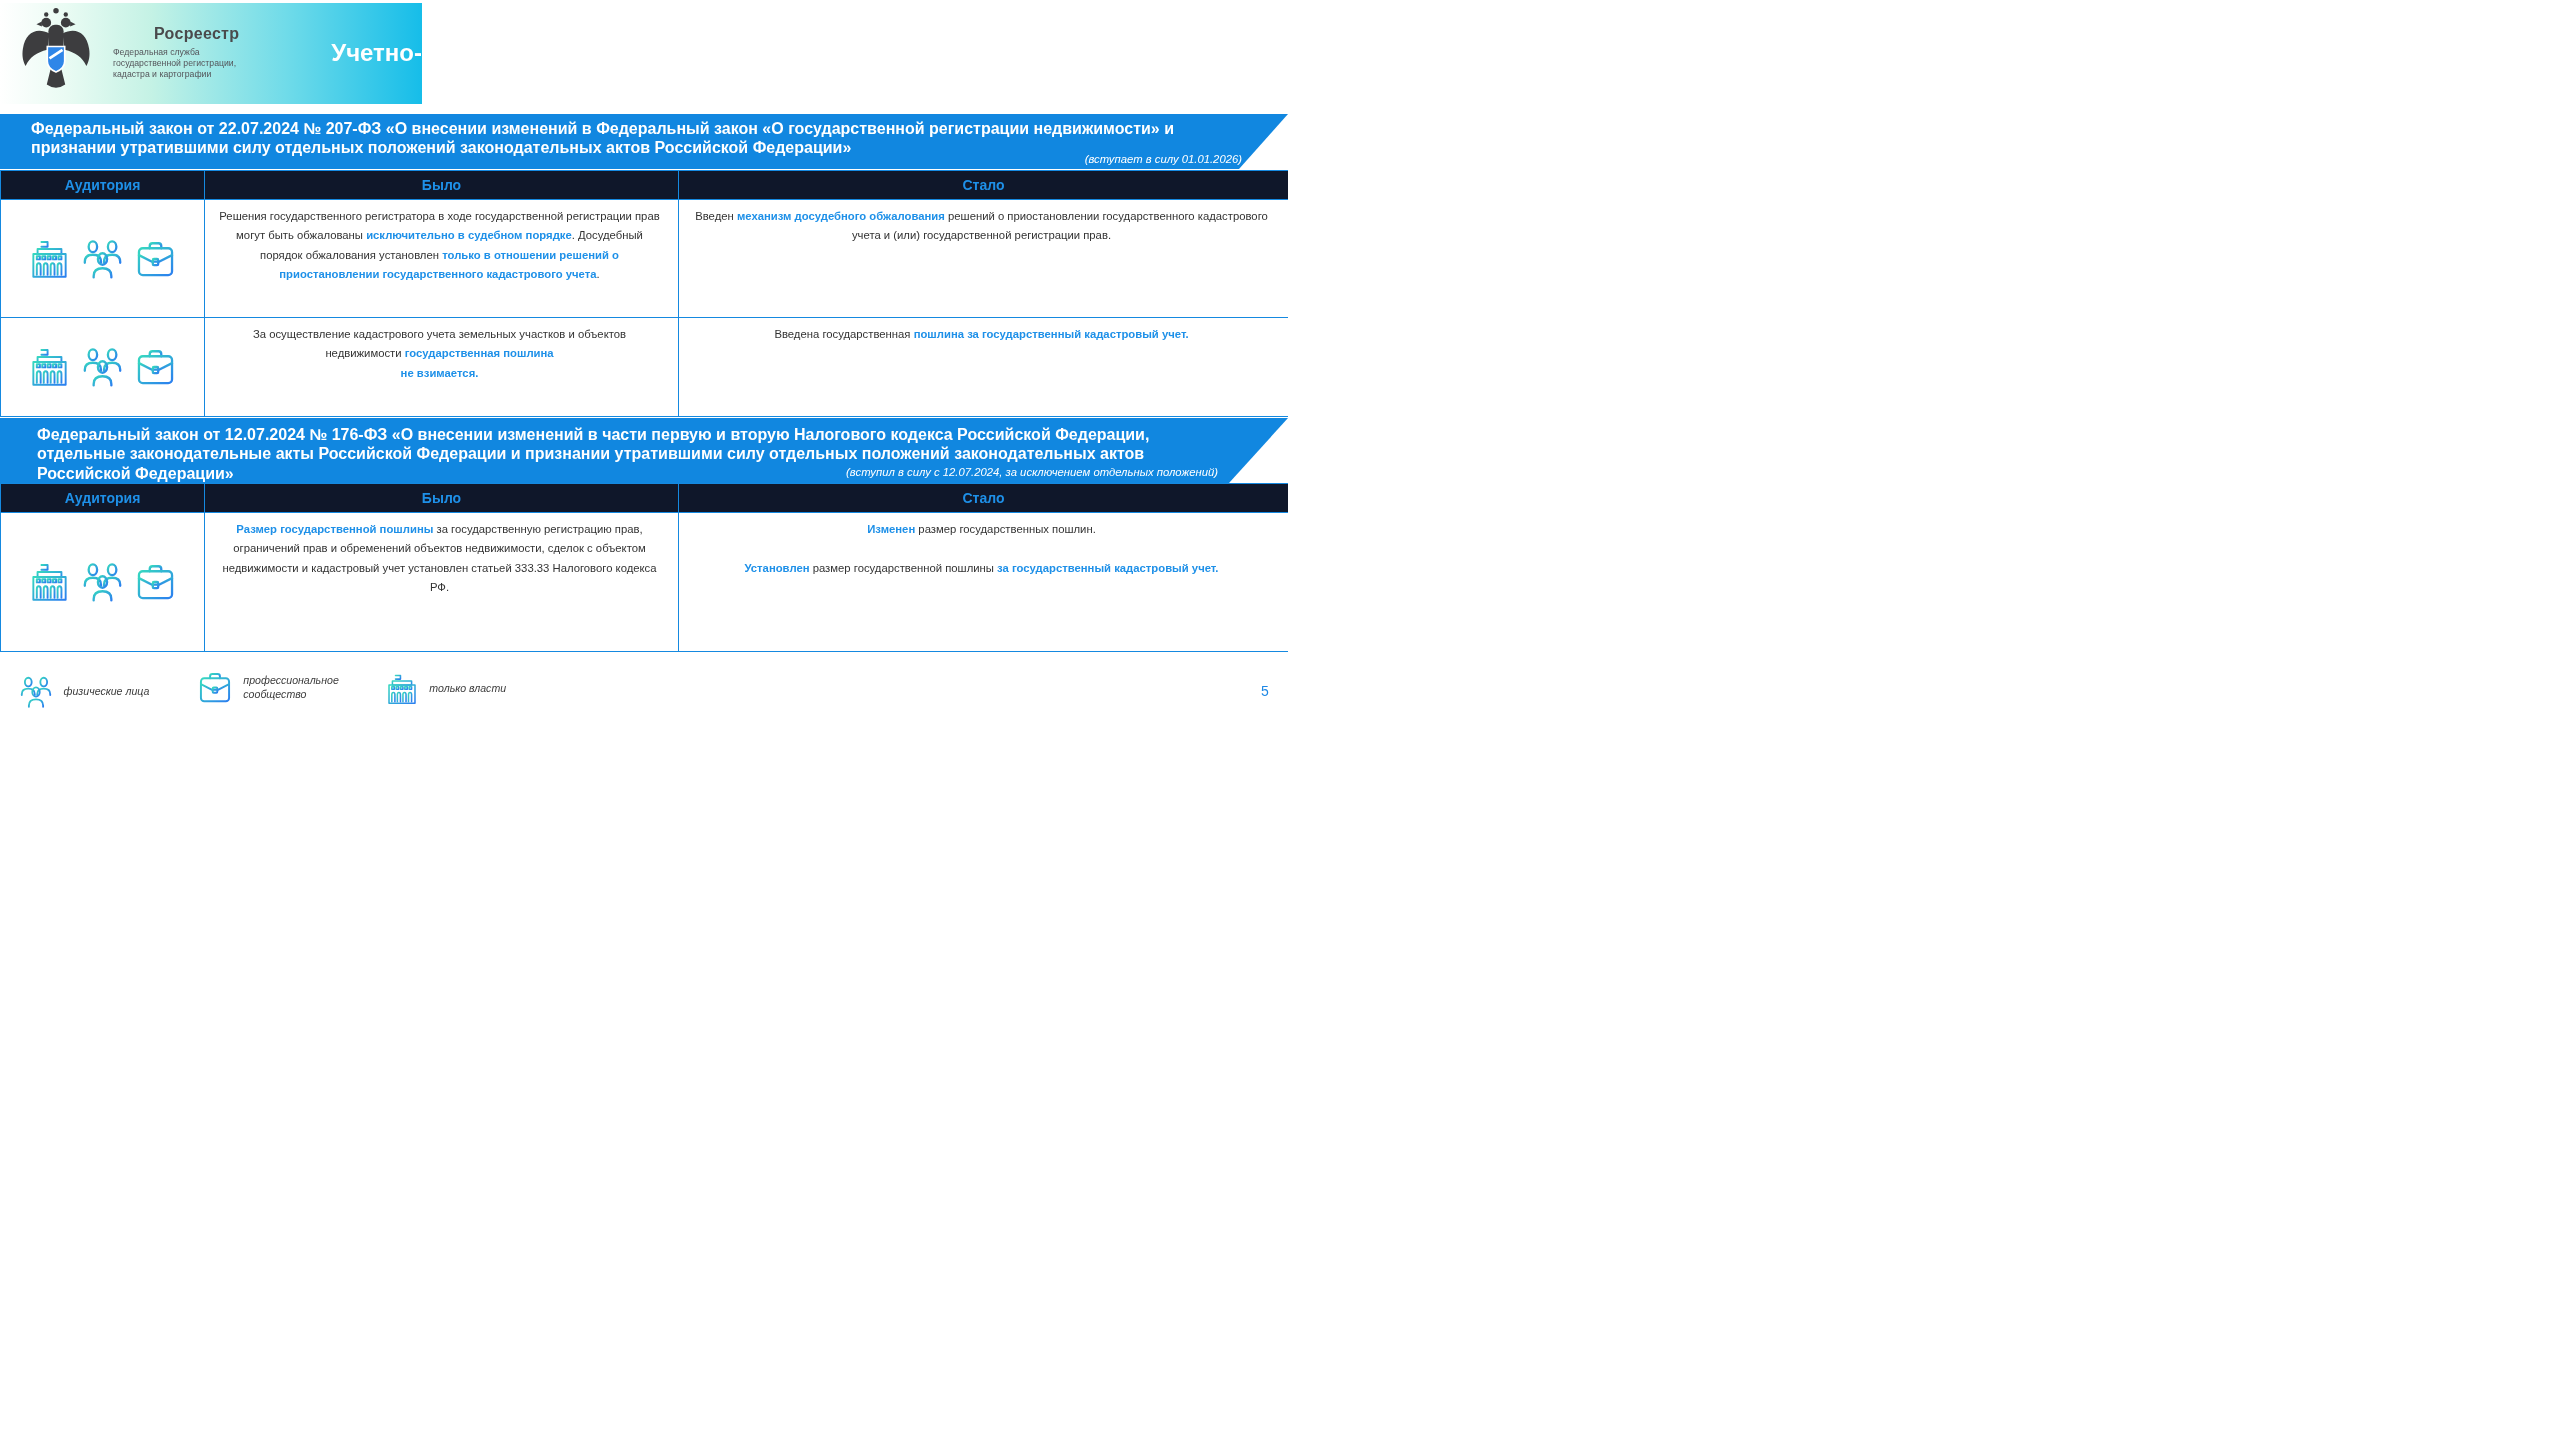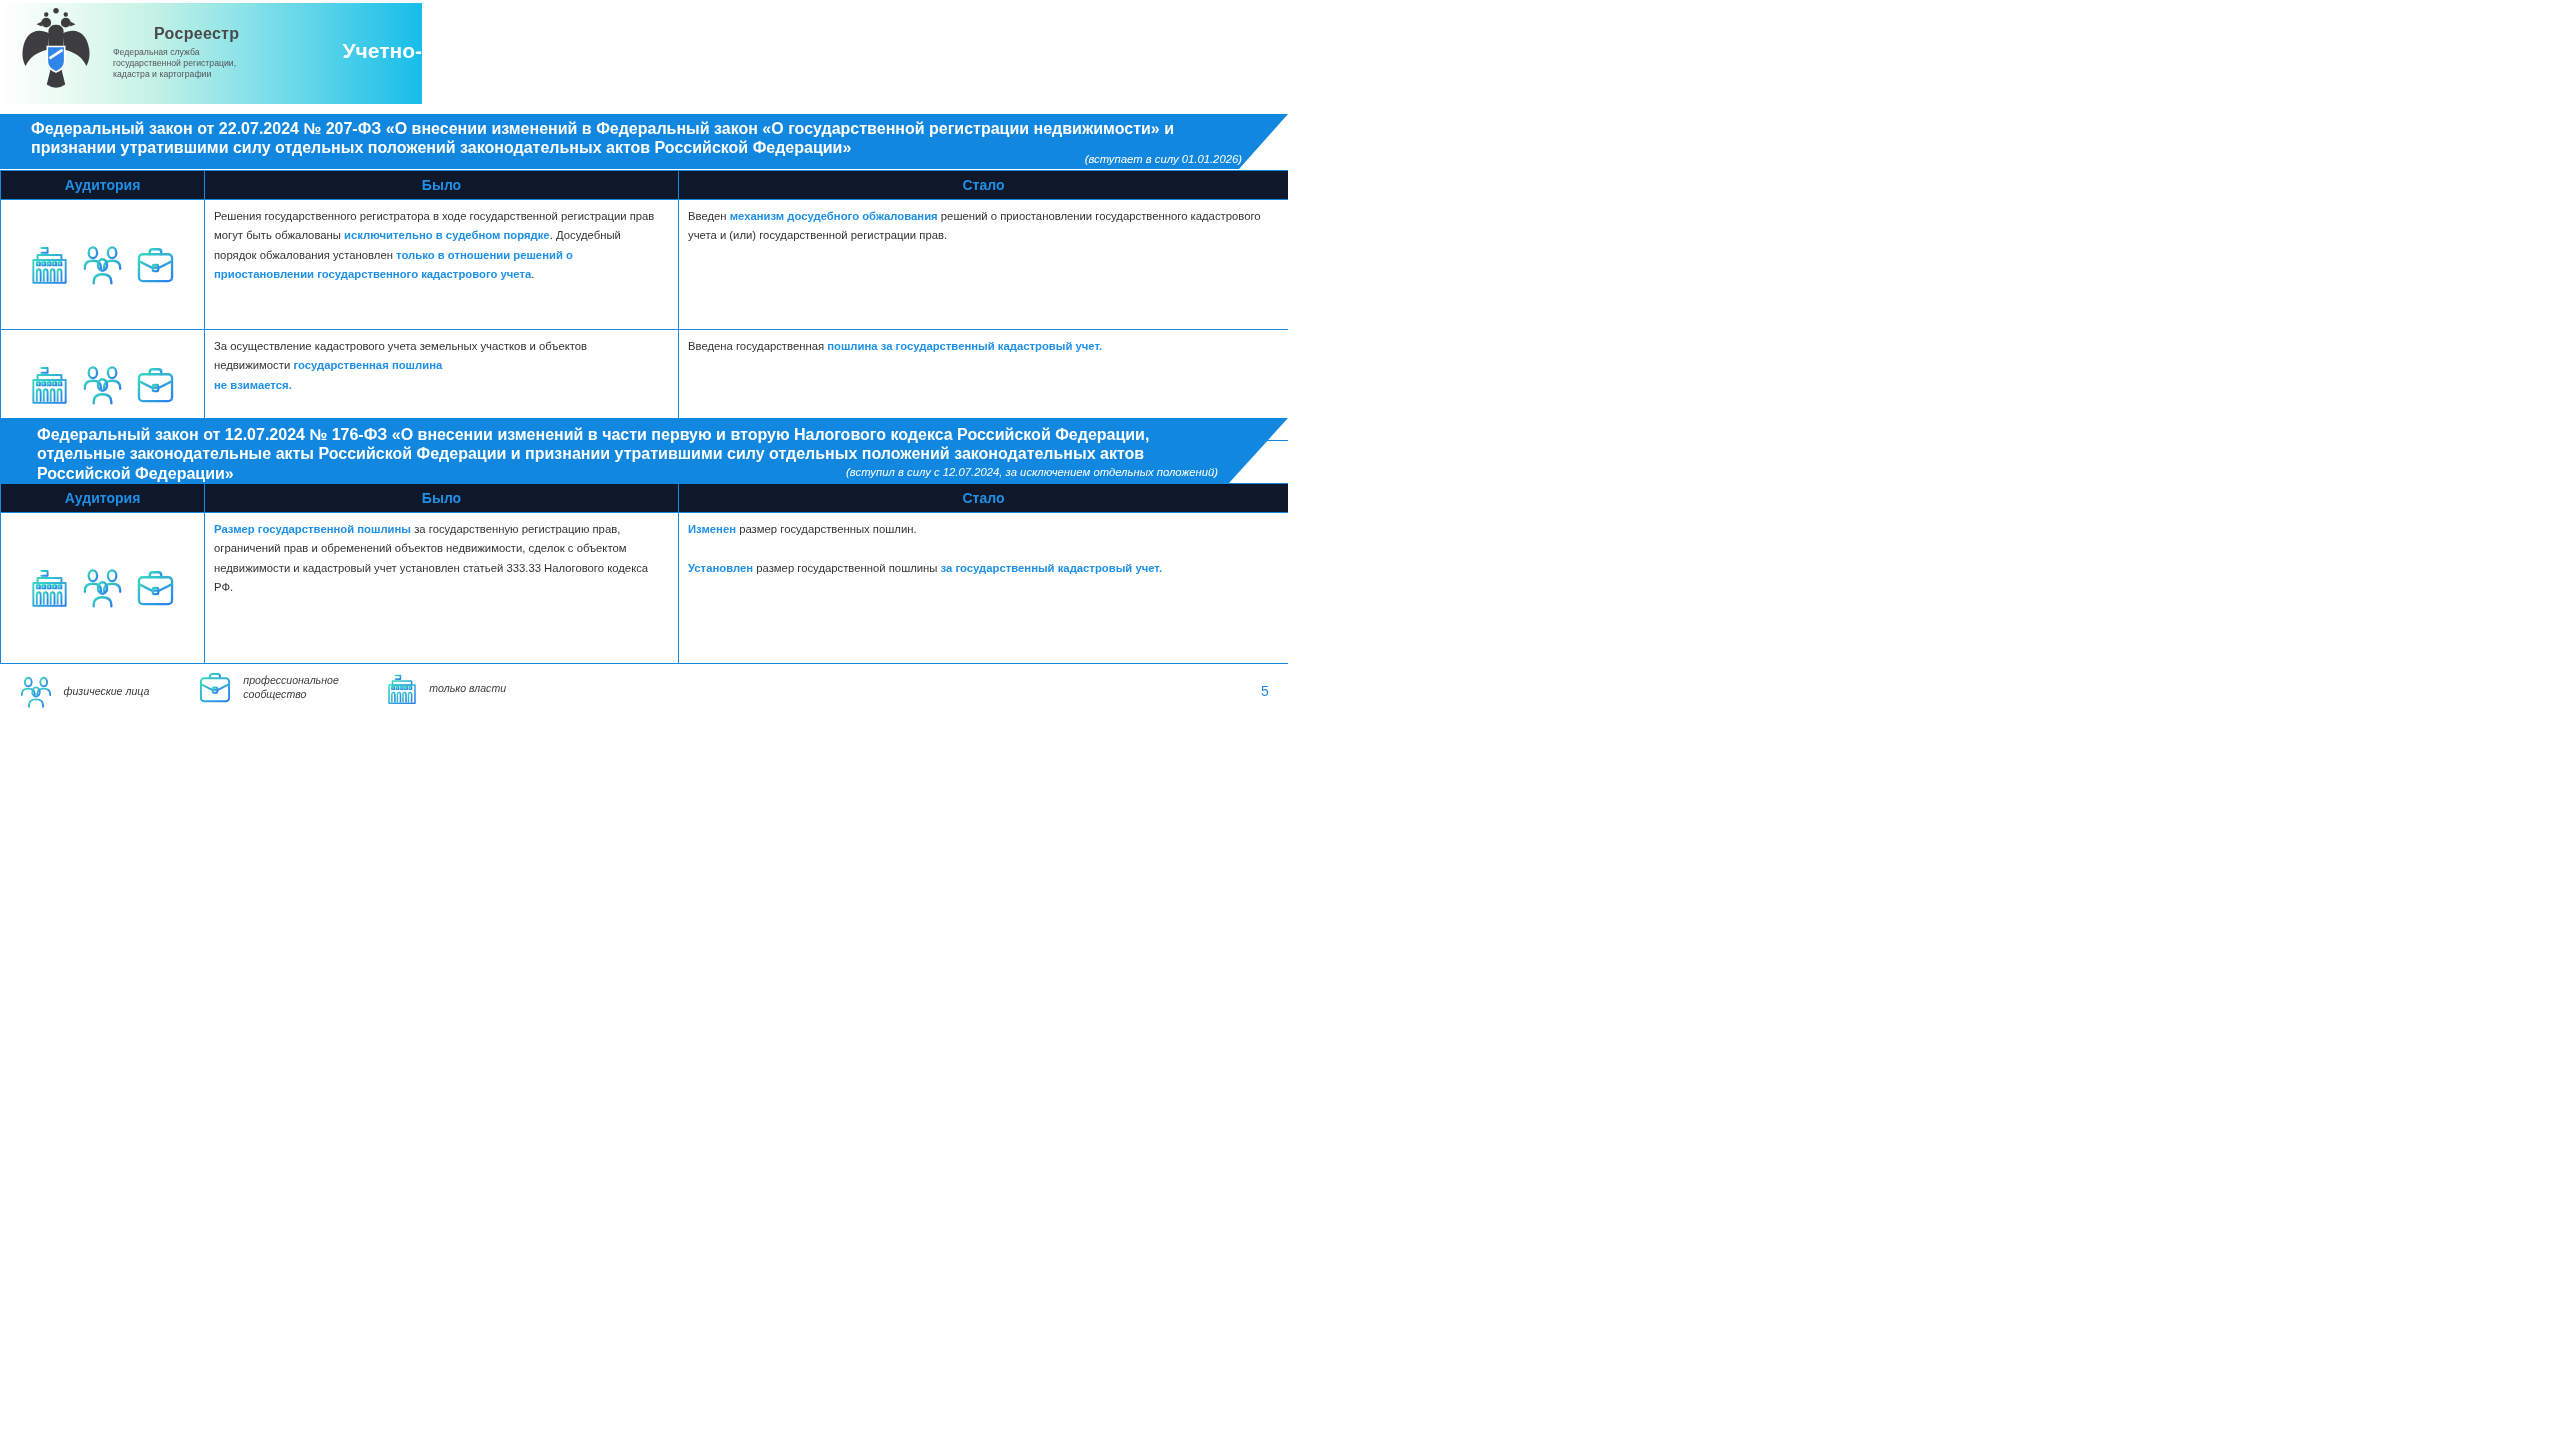--- a/index.html
+++ b/index.html
@@ -8,40 +8,40 @@
     font-family:"Liberation Sans","DejaVu Sans",sans-serif;color:#333;
   }
   
   .header-box{
     position:absolute;left:0;top:2.6px;width:422px;height:101px;
     background:linear-gradient(90deg,#ffffff 0%,#e9fbf3 16%,#c4f2e5 36%,#6fdbe9 68%,#16bde9 100%);
   }
   .emblem{position:absolute;left:18px;top:2.6px;width:76px;height:95px;}
   .brand-title{position:absolute;left:113px;top:22px;font-size:16px;font-weight:bold;color:#4a4a4c;letter-spacing:0.3px;margin-left:41px;}
   .brand-sub{position:absolute;left:113px;top:44px;font-size:8.7px;line-height:11.3px;color:#54555a;white-space:pre-line;}
-  .slide-title{position:absolute;right:0px;top:36px;font-size:21px;font-weight:bold;color:#ffffff;margin-left:40px;}
+  .slide-title{position:absolute;right:0px;top:36px;font-size:24px;font-weight:bold;color:#ffffff;margin-left:40px;}
   
   .law-banner{position:absolute;left:0;width:100%;background:#1187e0;color:#fff;}
   .banner-1{top:114px;height:55px;clip-path:polygon(0 0,100% 0,calc(100% - 49px) 100%,0 100%);}
   .banner-2{top:418px;height:65px;clip-path:polygon(0 0,100% 0,calc(100% - 59px) 100%,0 100%);}
   .law-title{font-weight:bold;font-size:16px;line-height:19.3px;}
   .banner-1 .law-title{padding:5.2px 77px 0 31px;}
   .banner-2 .law-title{padding:7px 84px 0 37px;}
   .law-note{position:absolute;font-style:italic;font-size:11.3px;}
   .banner-1 .law-note{right:46px;bottom:4.5px;}
   .banner-2 .law-note{right:70px;bottom:5.2px;}
   
   .law-table{position:absolute;left:0;width:1288px;border-collapse:collapse;table-layout:fixed;}
   .t1{top:170px;} .t2{top:483px;}
   .law-table th,.law-table td{border:1.3px solid #1589e0;}
   .law-table th{
     height:26px;font-size:14px;font-weight:bold;color:#1e90e8;
     text-align:center;vertical-align:middle;border-bottom-width:1.9px;background:#0f172a;
   }
-  .law-table td{vertical-align:top;font-size:11.3px;line-height:19.3px;color:#333;padding:7px 13px 12px 9px;background:#fff;}
+  .law-table td{vertical-align:top;font-size:11.3px;line-height:19.3px;color:#333;padding:7px 13px 0 9px;background:#fff;text-align:center;}
   .law-table td.aud{vertical-align:middle;text-align:center;padding:0 2.6px;}
   .t1 tr.r1 td{height:110px;} .t1 tr.r2 td{height:91px;} .t2 tr.r1 td{height:131px;}
   .cell{white-space:pre-wrap;}
   .hl{color:#1e90e8;font-weight:bold;}
   .aud-icon{width:43px;height:40px;margin:0 5.2px;vertical-align:middle;}
   
   .footer{position:absolute;left:0;top:658px;width:100%;height:64px;}
   .legend-item{position:absolute;display:flex;align-items:center;gap:10.3px;}
   .legend-label{font-style:italic;font-size:10.6px;color:#3d3d3d;line-height:13.5px;}
   .li-1{left:19.3px;top:17px;}

